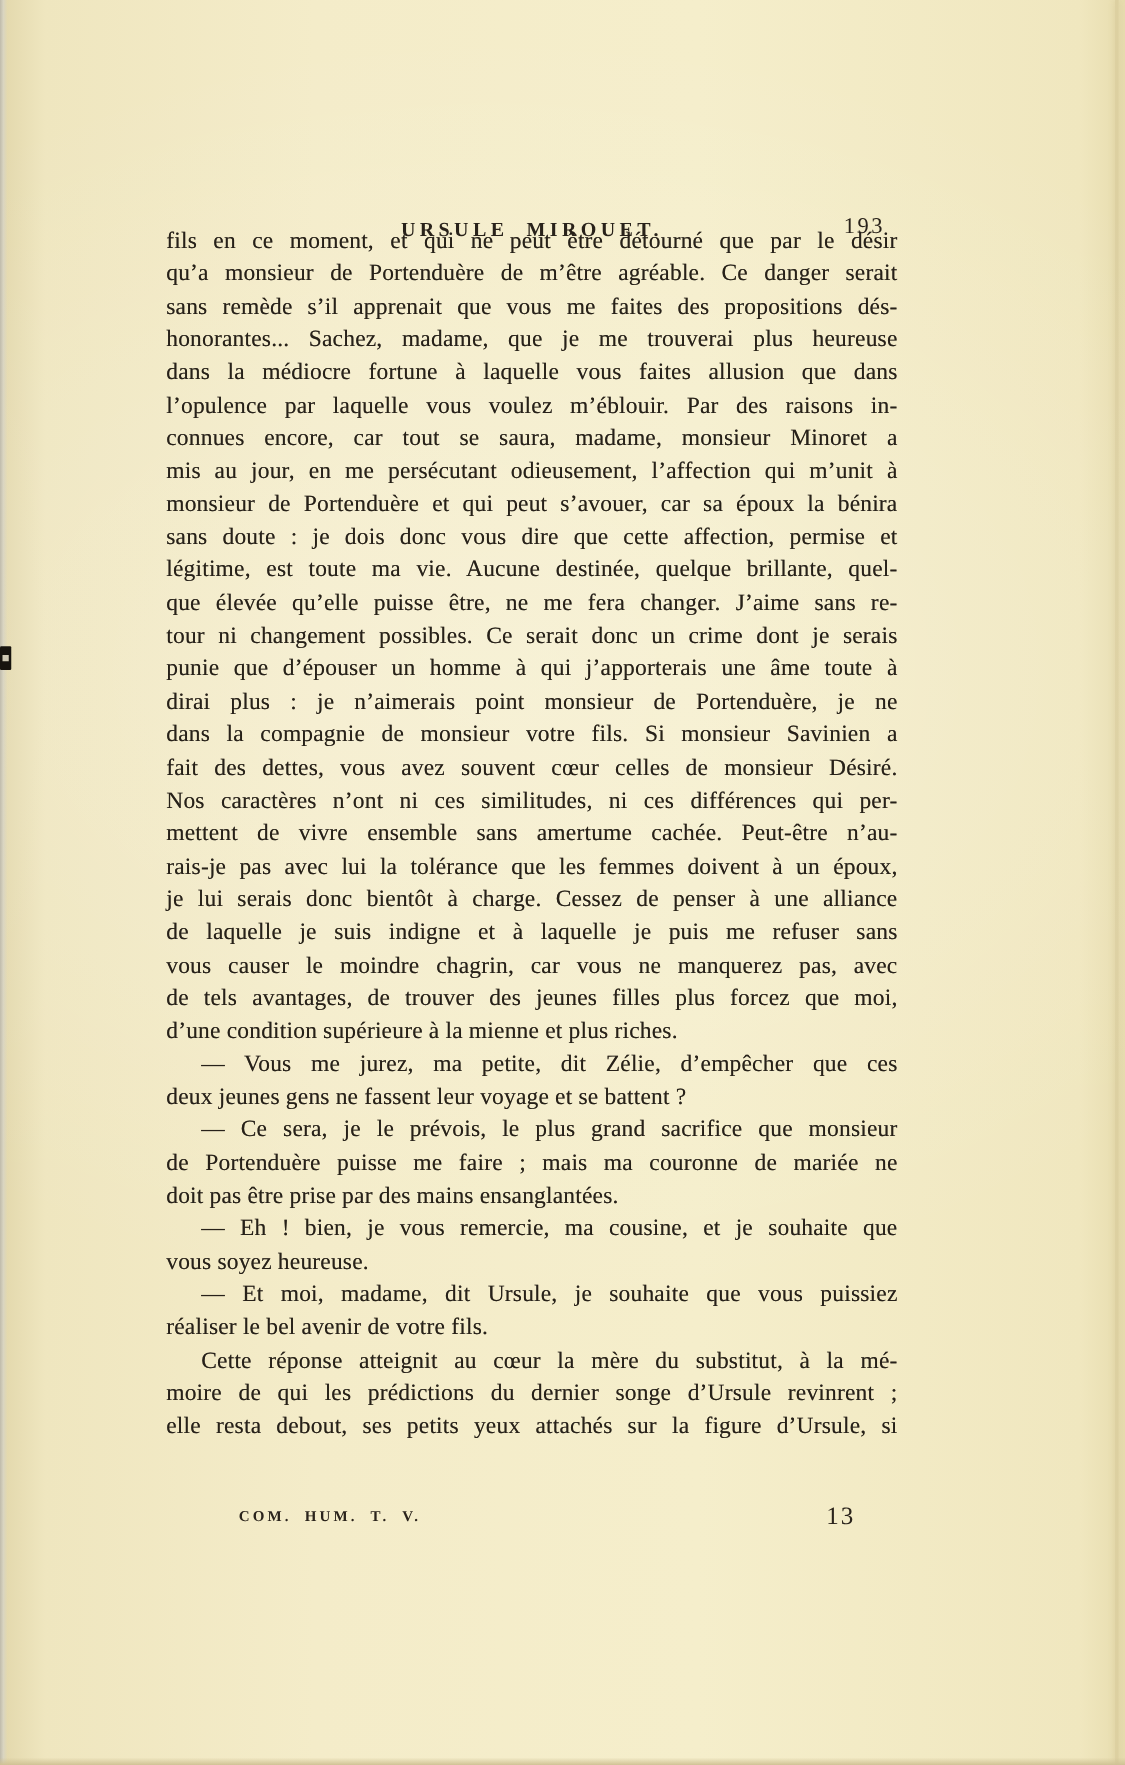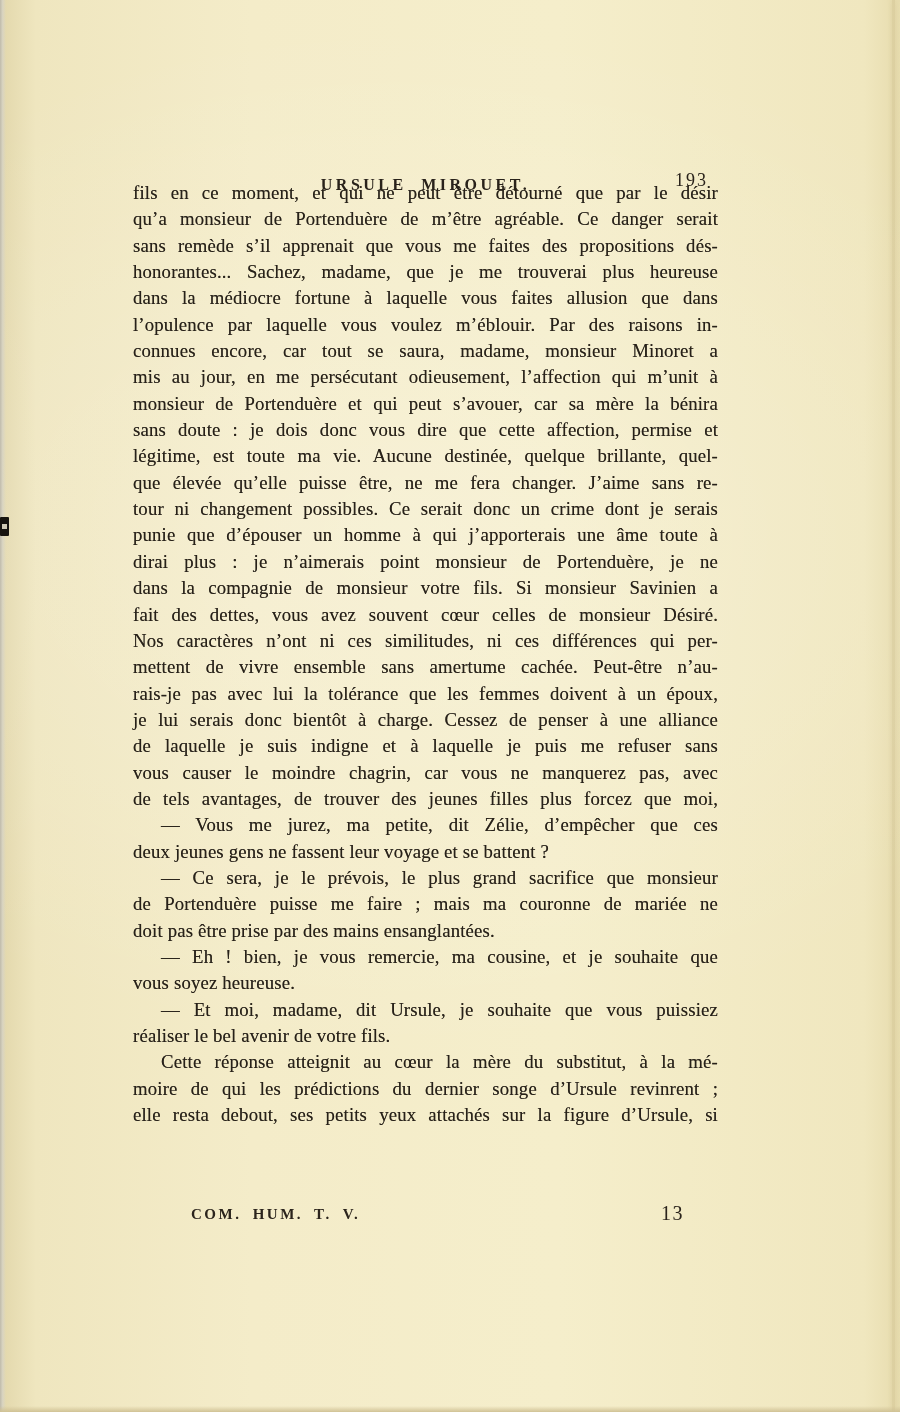--- a/index.html
+++ b/index.html
@@ -59,21 +59,21 @@
     letter-spacing:0.15px;
     text-shadow:0 0 0.5px rgba(39,33,25,0.55);
     white-space:normal;
   }
   .ln.indent { text-indent:28px; }
   .ln.end { text-align-last:left; }
 
   .footer { position:absolute; left:133px; top:1202px; width:585px; height:28px; }
   .sig {
     position:absolute; left:58px; top:4px;
-    font-size:15px; font-weight:bold; letter-spacing:2.5px; word-spacing:5px;
+    font-size:12px; font-weight:bold; letter-spacing:2.5px; word-spacing:5px;
     color:#2b241c;
   }
   .sheet {
     position:absolute; left:528px; top:0;
     font-size:20px; letter-spacing:1.5px; color:#2b241c;
   }
 </style>
 </head>
 <body>
 
@@ -90,36 +90,37 @@
 
   <div class="text-block">
     <p class="ln">fils en ce moment, et qui ne peut être détourné que par le désir</p>
     <p class="ln">qu’a monsieur de Portenduère de m’être agréable. Ce danger serait</p>
     <p class="ln">sans remède s’il apprenait que vous me faites des propositions dés-</p>
     <p class="ln">honorantes... Sachez, madame, que je me trouverai plus heureuse</p>
     <p class="ln">dans la médiocre fortune à laquelle vous faites allusion que dans</p>
     <p class="ln">l’opulence par laquelle vous voulez m’éblouir. Par des raisons in-</p>
     <p class="ln">connues encore, car tout se saura, madame, monsieur Minoret a</p>
     <p class="ln">mis au jour, en me persécutant odieusement, l’affection qui m’unit à</p>
-    <p class="ln">monsieur de Portenduère et qui peut s’avouer, car sa mère la bénira</p>
+    <p class="ln">monsieur de Portenduère et qui peut s’avouer, car sa époux la bénira</p>
     <p class="ln">sans doute : je dois donc vous dire que cette affection, permise et</p>
     <p class="ln">légitime, est toute ma vie. Aucune destinée, quelque brillante, quel-</p>
     <p class="ln">que élevée qu’elle puisse être, ne me fera changer. J’aime sans re-</p>
     <p class="ln">tour ni changement possibles. Ce serait donc un crime dont je serais</p>
     <p class="ln">punie que d’épouser un homme à qui j’apporterais une âme toute à</p>
     <p class="ln">dirai plus : je n’aimerais point monsieur de Portenduère, je ne</p>
     <p class="ln">dans la compagnie de monsieur votre fils. Si monsieur Savinien a</p>
     <p class="ln">fait des dettes, vous avez souvent cœur celles de monsieur Désiré.</p>
     <p class="ln">Nos caractères n’ont ni ces similitudes, ni ces différences qui per-</p>
     <p class="ln">mettent de vivre ensemble sans amertume cachée. Peut-être n’au-</p>
     <p class="ln">rais-je pas avec lui la tolérance que les femmes doivent à un époux,</p>
     <p class="ln">je lui serais donc bientôt à charge. Cessez de penser à une alliance</p>
     <p class="ln">de laquelle je suis indigne et à laquelle je puis me refuser sans</p>
     <p class="ln">vous causer le moindre chagrin, car vous ne manquerez pas, avec</p>
     <p class="ln">de tels avantages, de trouver des jeunes filles plus forcez que moi,</p>
+    <p class="ln end">d’une condition supérieure à la mienne et plus riches.</p>
     <p class="ln indent">— Vous me jurez, ma petite, dit Zélie, d’empêcher que ces</p>
     <p class="ln end">deux jeunes gens ne fassent leur voyage et se battent ?</p>
     <p class="ln indent">— Ce sera, je le prévois, le plus grand sacrifice que monsieur</p>
     <p class="ln">de Portenduère puisse me faire ; mais ma couronne de mariée ne</p>
     <p class="ln end">doit pas être prise par des mains ensanglantées.</p>
     <p class="ln indent">— Eh ! bien, je vous remercie, ma cousine, et je souhaite que</p>
     <p class="ln end">vous soyez heureuse.</p>
     <p class="ln indent">— Et moi, madame, dit Ursule, je souhaite que vous puissiez</p>
     <p class="ln end">réaliser le bel avenir de votre fils.</p>
     <p class="ln indent">Cette réponse atteignit au cœur la mère du substitut, à la mé-</p>

